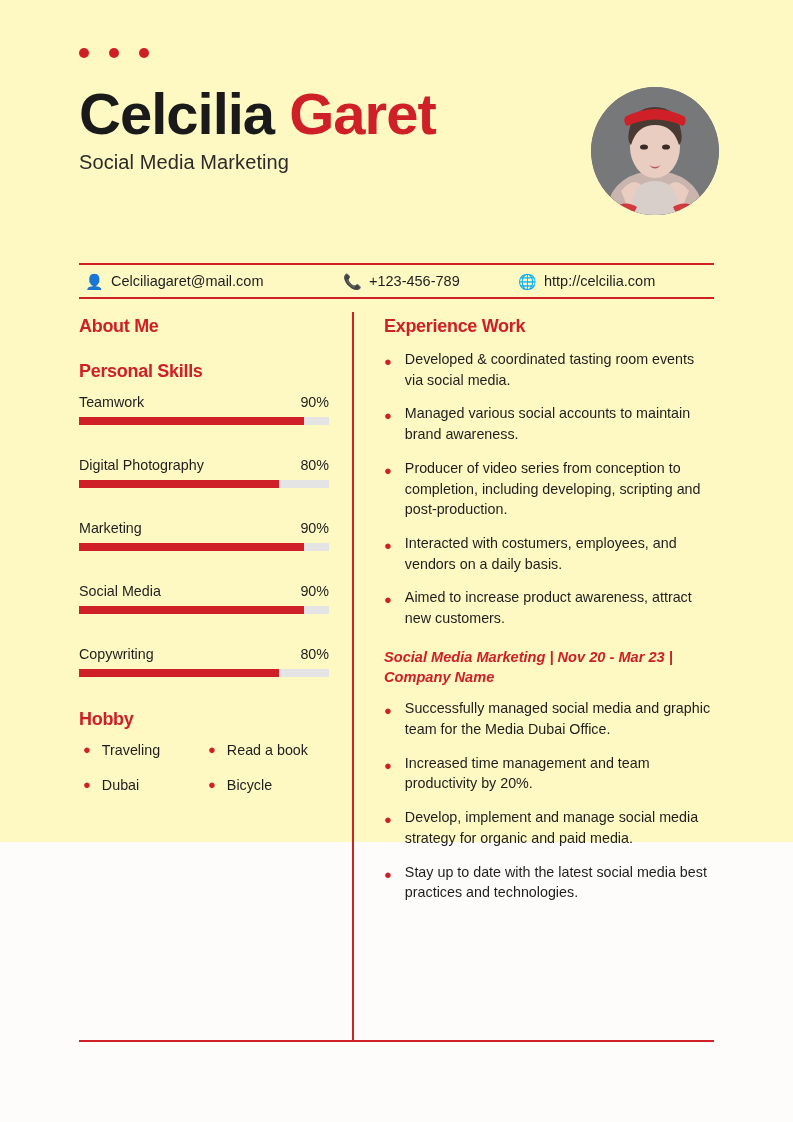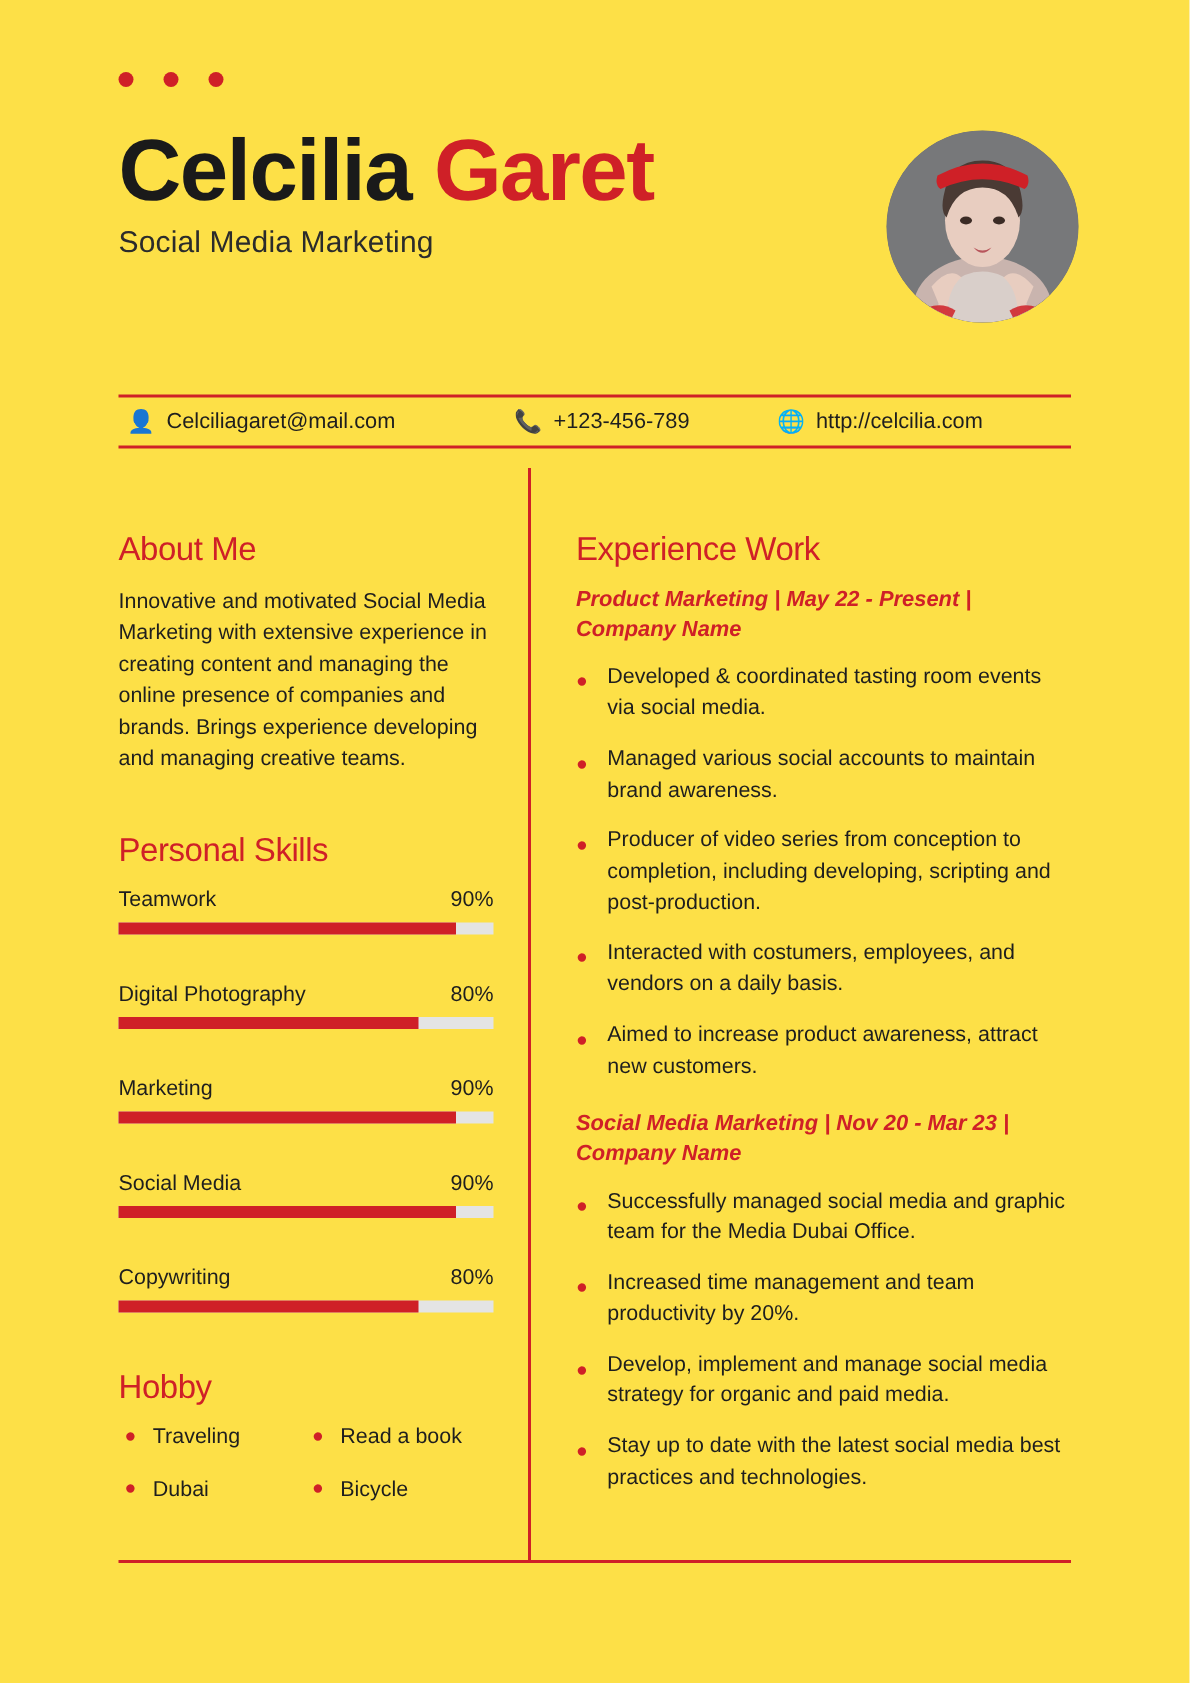--- a/index.html
+++ b/index.html
@@ -6,22 +6,22 @@
   html, body {
     width: 793px;
     height: 1122px;
     background: #fdfcfa;
     font-family: "Liberation Sans", sans-serif;
     overflow: hidden;
   }
   .page {
     position: relative;
     width: 793px;
-    height: 1122px;
-    background: #fde047;
+    height: 842px;
+    background: #fef9c3;
   }
 
   
   .dots {
     position: absolute;
     left: 79px;
     top: 48px;
     display: flex;
     gap: 20px;
   }
@@ -125,26 +125,25 @@
   .bottom-rule {
     position: absolute;
     left: 79px;
     top: 1040px;
     width: 635px;
     height: 2px;
     background: #cf2027;
   }
 
   h2.sect {
-    font-size: 22px;
-    font-weight: normal;
+    font-size: 18px;
+    font-weight: bold;
     color: #cf2027;
     letter-spacing: -0.3px;
     margin-bottom: 12px;
-    margin-top: 37px;
   }
   .body-text {
     font-size: 14.3px;
     line-height: 1.47;
     color: #1e1e1e;
   }
 
   
   .skills { margin-top: 24px; }
   .skill { margin-bottom: 32px; }
@@ -275,21 +274,20 @@
       <span>http://celcilia.com</span>
     </div>
   </div>
 
   <div class="divider"></div>
 
   <div class="left-col">
 
     <section>
       <h2 class="sect">About Me</h2>
-      <p class="body-text">Innovative and motivated Social Media Marketing with extensive experience in creating content and managing the online presence of companies and brands. Brings experience developing and managing creative teams.</p>
     </section>
 
     <section class="skills">
       <h2 class="sect">Personal Skills</h2>
 
       <div class="skill">
         <div class="skill-row">
           <span>Teamwork</span>
           <span>90%</span>
         </div>
@@ -359,21 +357,20 @@
           <span>Bicycle</span>
         </div>
       </div>
     </section>
   </div>
 
   <div class="right-col">
     <h2 class="sect">Experience Work</h2>
 
     <div class="job">
-      <div class="job-title">Product Marketing | May 22 - Present | Company Name</div>
       <div class="exp-list">
         <div class="exp-item">
           <span class="dot">●</span>
           <span class="txt">Developed &amp; coordinated tasting room events via social media.</span>
         </div>
         <div class="exp-item">
           <span class="dot">●</span>
           <span class="txt">Managed various social accounts to maintain brand awareness.</span>
         </div>
         <div class="exp-item">

